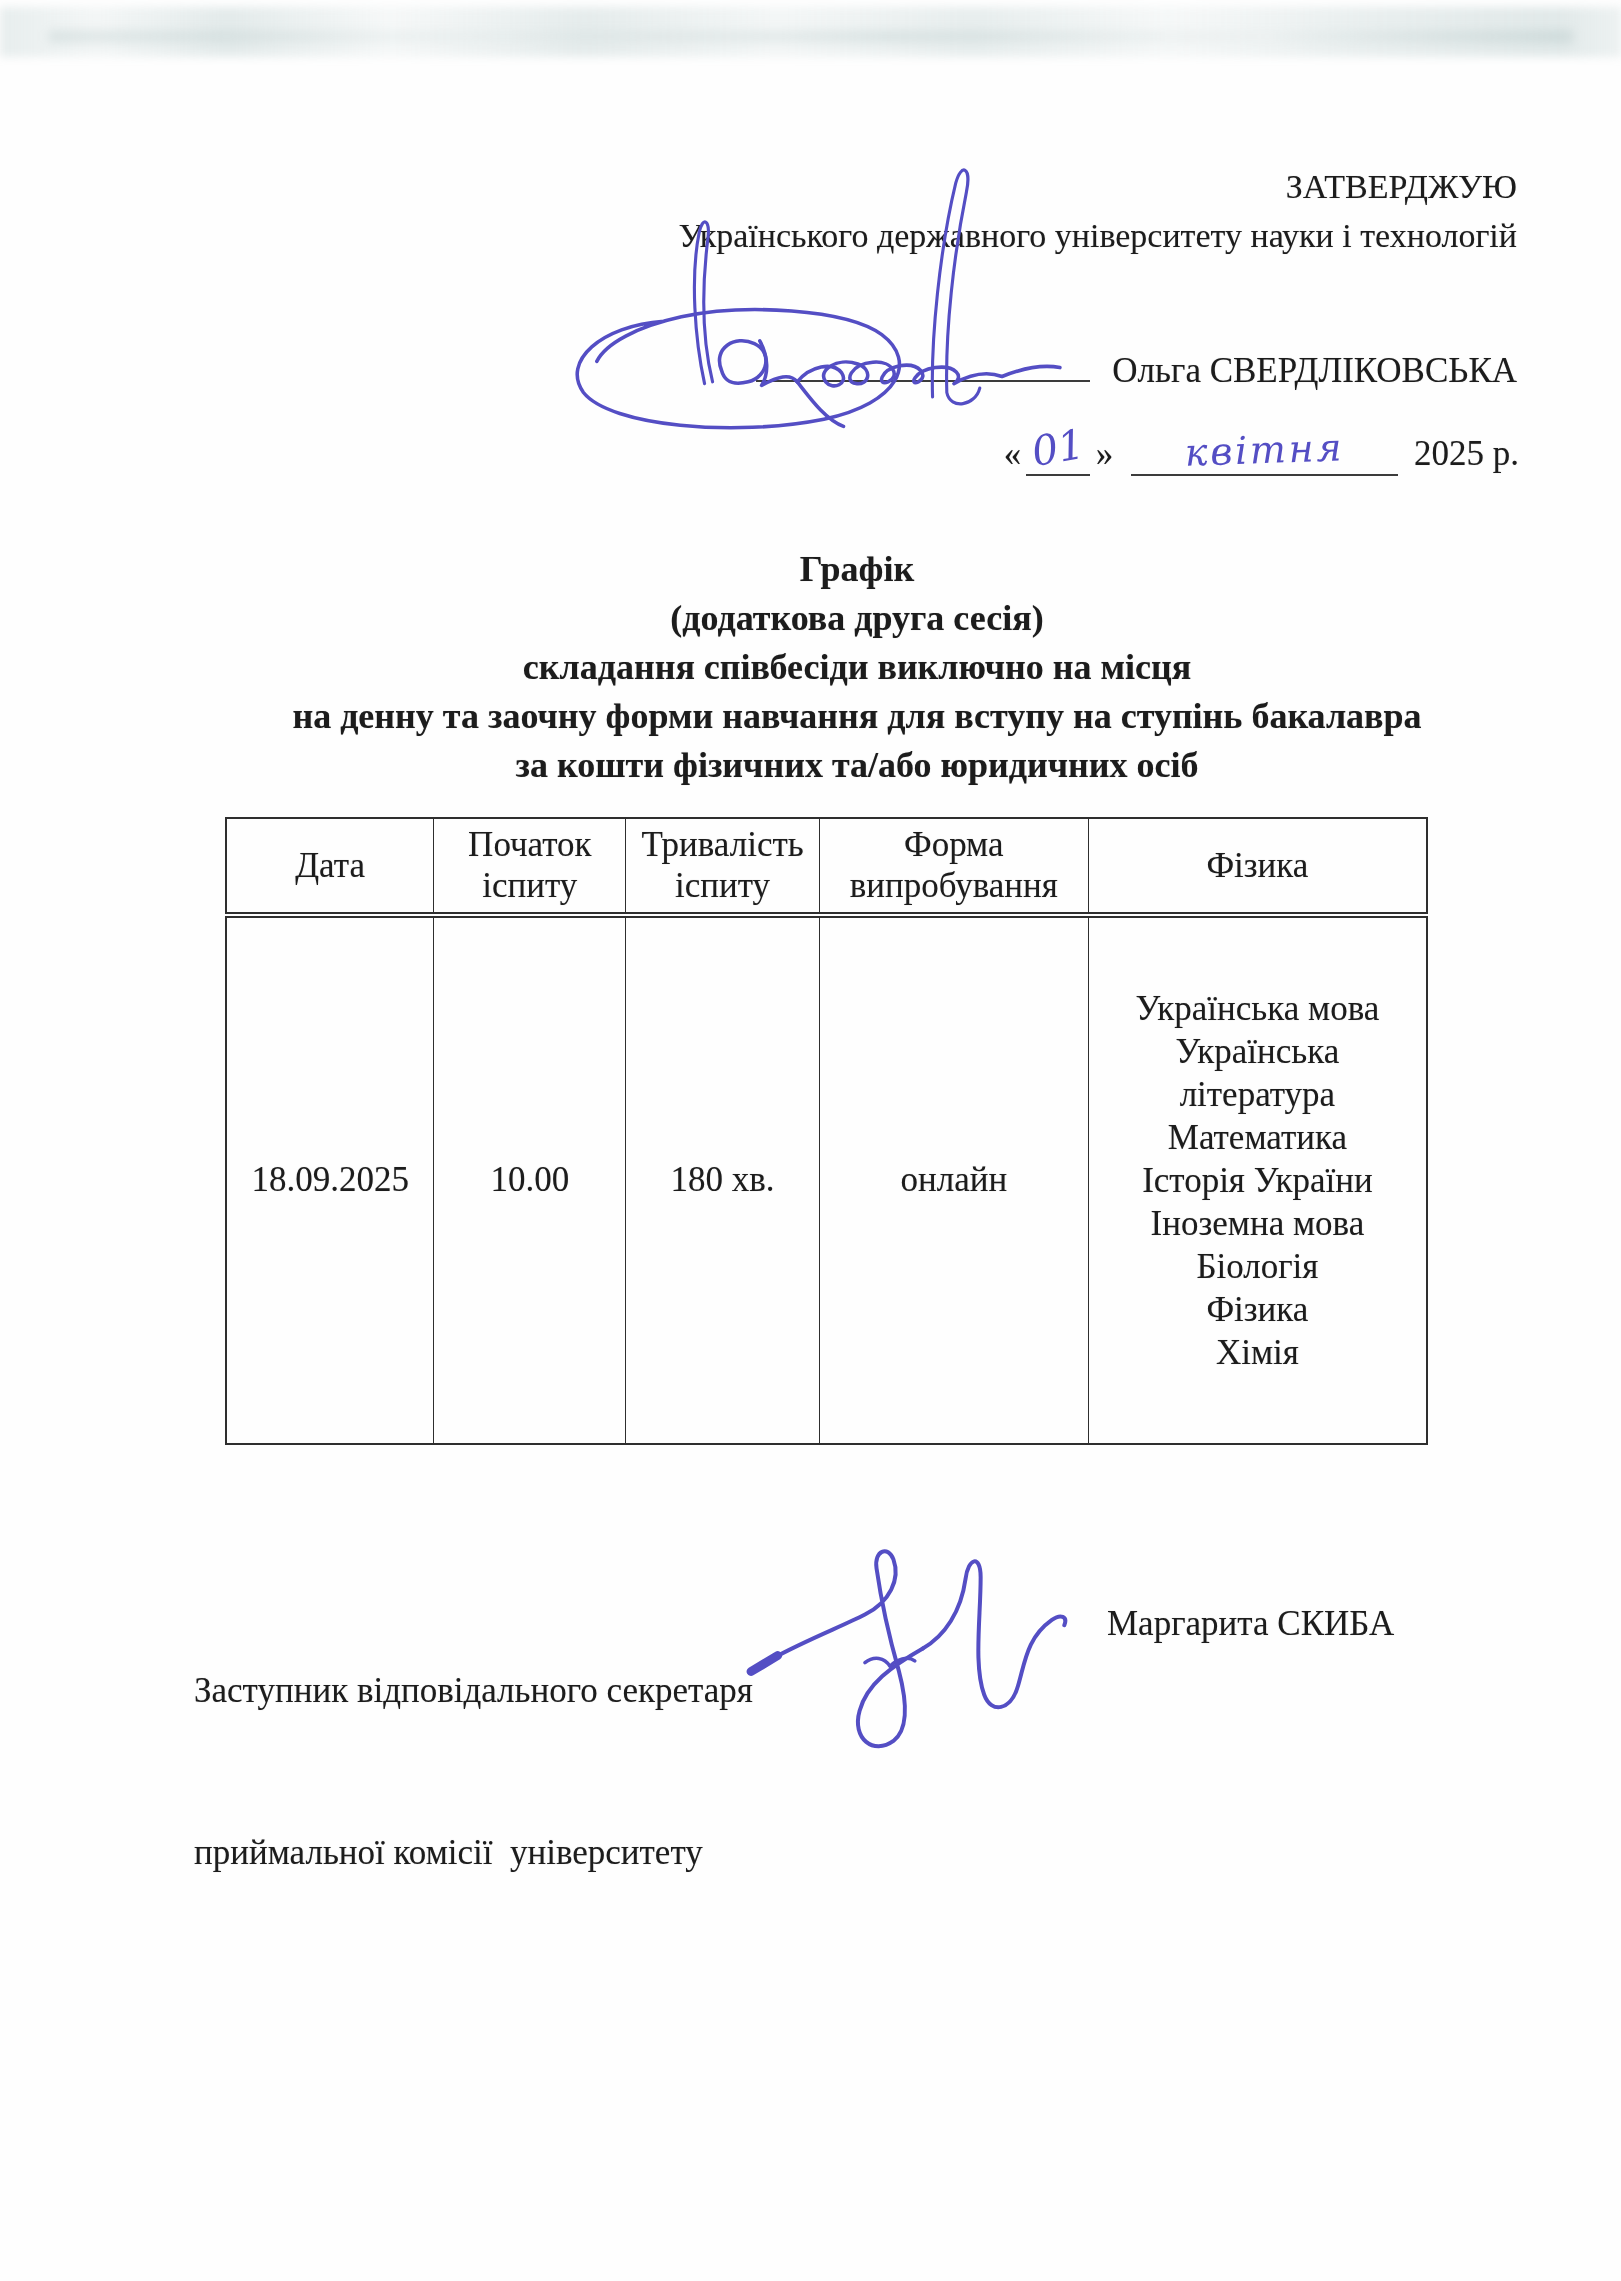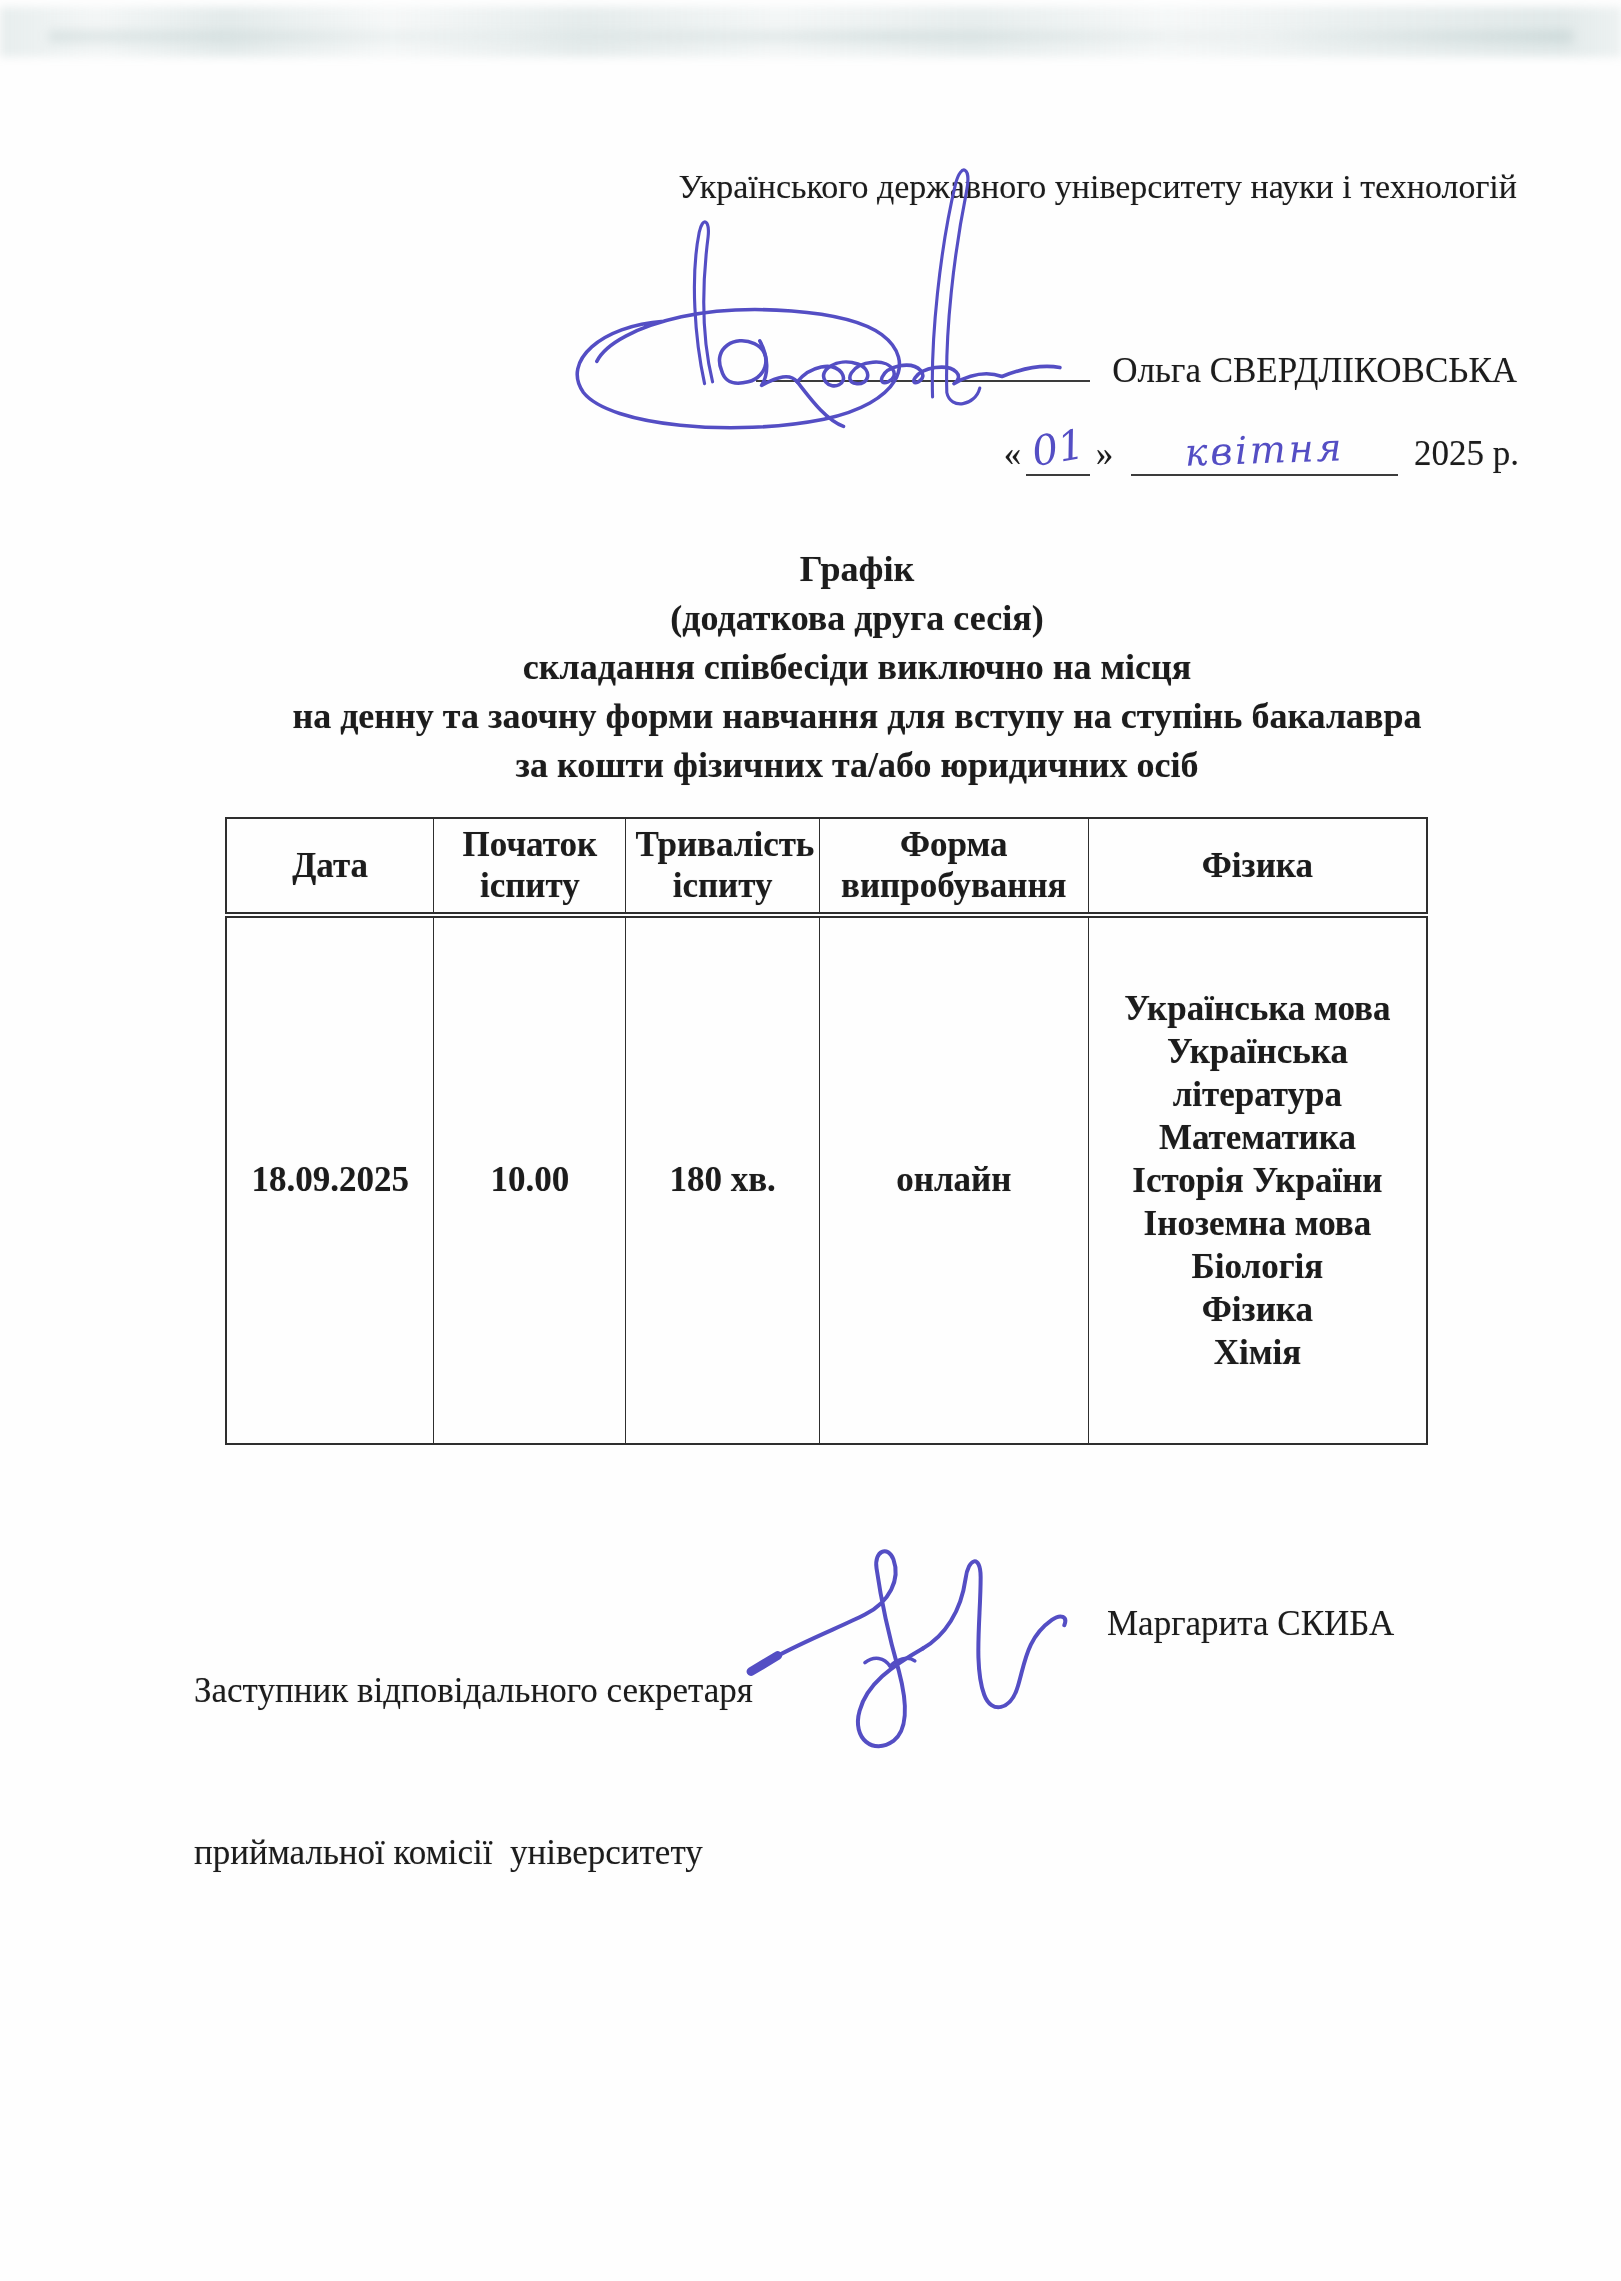--- a/index.html
+++ b/index.html
@@ -78,21 +78,21 @@
   table.schedule{
     position:absolute;left:225px;top:817px;width:1203px;
     border-collapse:collapse;table-layout:fixed;
     font-size:35px;
   }
   table.schedule td{
     border:1.8px solid #2e2e2e;
     text-align:center;vertical-align:middle;
     padding:5.3px 9px;
   }
-  table.schedule{border:2.7px solid #2e2e2e;font-weight:bold;}
+  table.schedule{border:2.7px solid #2e2e2e;}
   table.schedule thead td{
     height:78px;line-height:41px;
     border-bottom:6.2px double #2e2e2e;
   }
   table.schedule tbody td{height:515px;}
   .subjects{line-height:43px;}
 
   
   .secretary{
     position:absolute;left:194px;top:1556px;
@@ -109,20 +109,21 @@
   #sig2{left:731px;top:1506px;}
 </style>
 </head>
 <body>
 
 <div class="page">
 
   <div class="scan-band"></div>
 
   <div class="approval">
+    <div>ЗАТВЕРДЖУЮ</div>
     <div>Українського державного університету науки і технологій</div>
   </div>
 
   <div class="sig-row">
     <span class="sig-line"></span>
     <span>Ольга СВЕРДЛІКОВСЬКА</span>
   </div>
 
   <div class="date-row">
     <span class="q">«</span>

